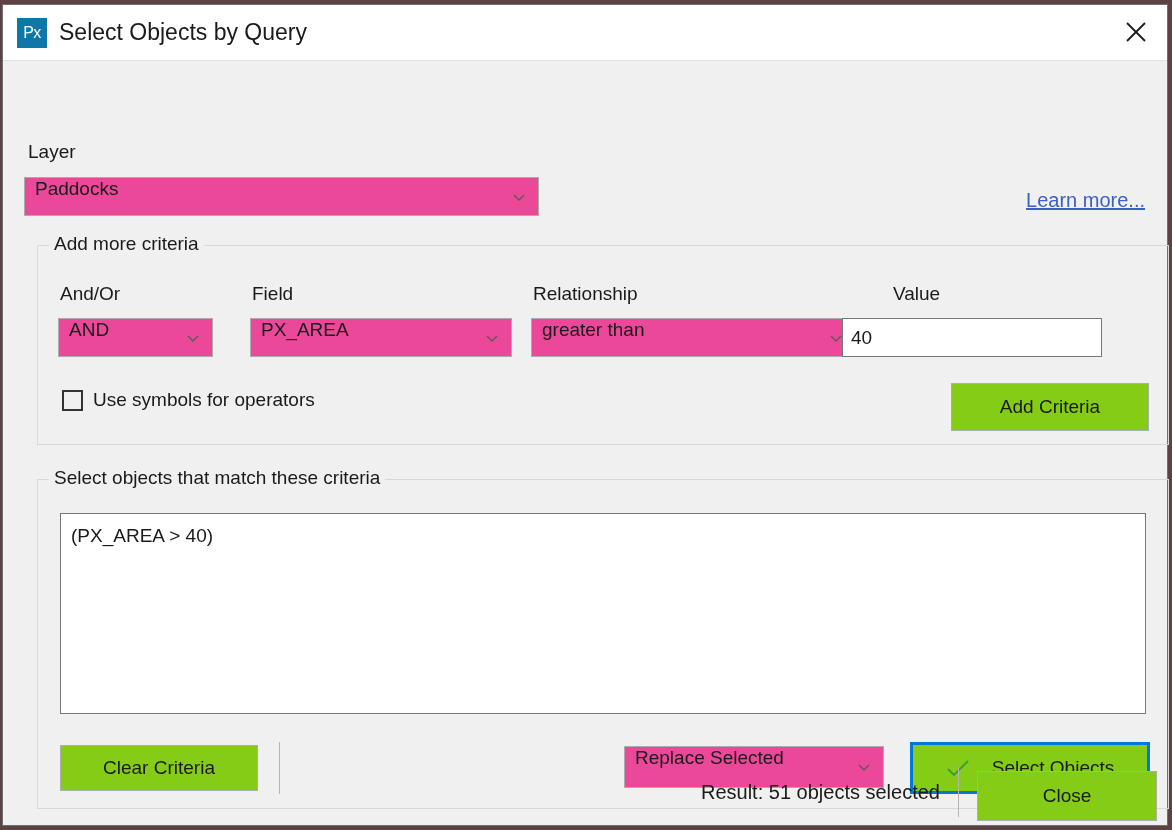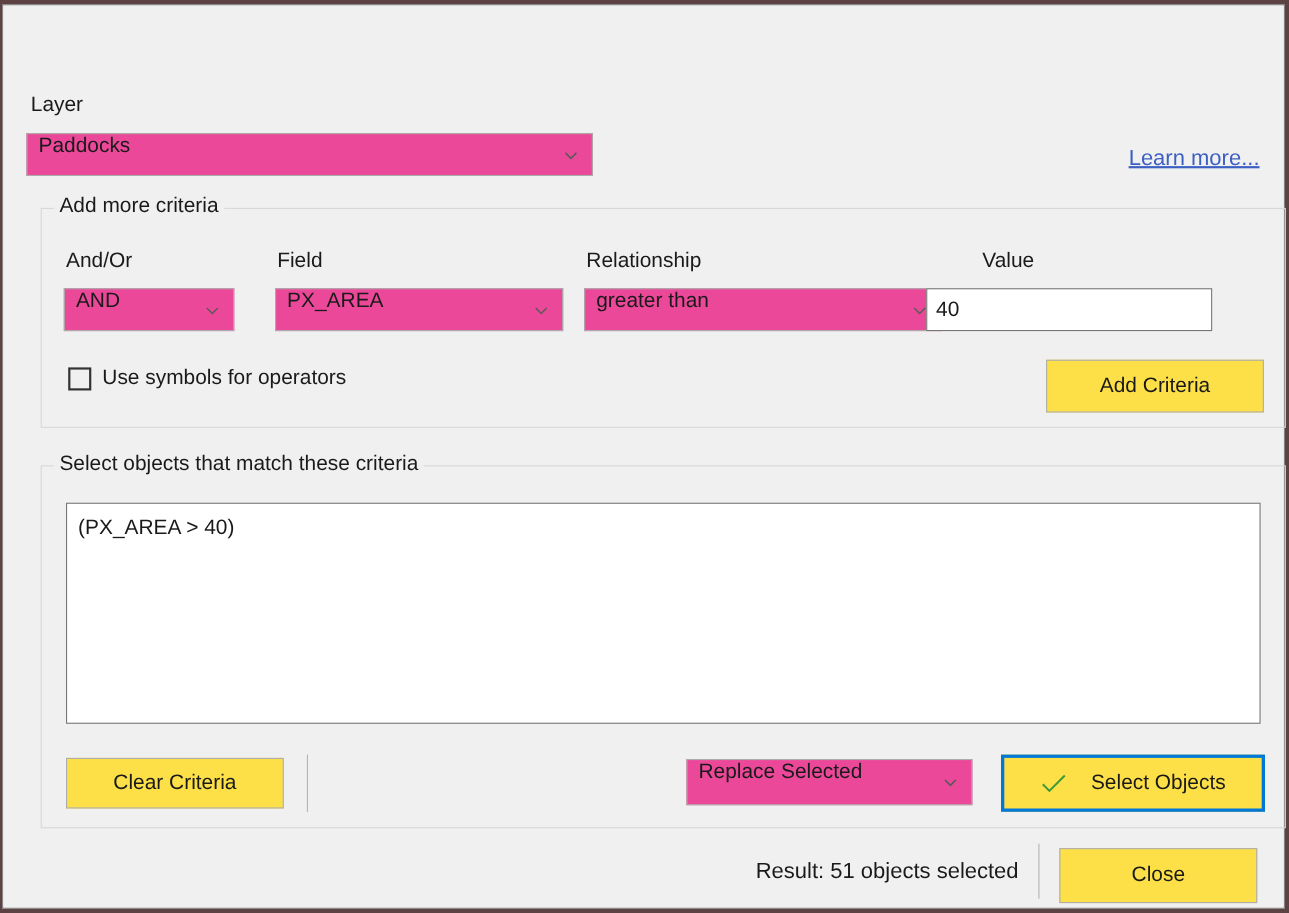--- a/index.html
+++ b/index.html
@@ -126,21 +126,21 @@
     display: flex;
     align-items: center;
     padding: 0 8px;
     font-size: 19px;
     color: #1a1a1a;
     cursor: text;
   }
 
   
   .btn {
-    background: #fde047;
+    background: #84cc16;
     border: 1px solid #adadad;
     box-sizing: border-box;
     font-size: 19px;
     color: #1a1a1a;
     display: flex;
     align-items: center;
     justify-content: center;
     cursor: pointer;
     user-select: none;
     font-family: "Liberation Sans", sans-serif;
@@ -227,37 +227,49 @@
   #select-objects .check-icon { margin-right: 22px; display: flex; }
 
   
   .footer {
     position: absolute;
     left: 13px; right: 0; bottom: 0;
     height: 66px;
     display: flex;
     align-items: center;
     justify-content: flex-end;
-    padding-right: 24px;
+    padding-right: 10px;
     box-sizing: border-box;
   }
   #result-text {
     font-size: 20px;
     color: #1a1a1a;
     white-space: nowrap;
     margin-right: 18px;
   }
   #sep-2 { position: relative; height: 50px; margin-right: 18px; }
   #close-btn { width: 180px; height: 50px; margin-top: 8px; }
 </style>
 </head>
 <body>
 
 <div id="dialog">
 
+  <div class="titlebar">
+    <div class="app-icon">
+      <span>Px</span>
+    </div>
+    <div class="title-text">Select Objects by Query</div>
+    <button class="close-x">
+      <svg width="22" height="22" viewBox="0 0 22 22" aria-hidden="true">
+        <line x1="2" y1="2" x2="20" y2="20" stroke="#1a1a1a" stroke-width="1.8"></line>
+        <line x1="20" y1="2" x2="2" y2="20" stroke="#1a1a1a" stroke-width="1.8"></line>
+      </svg>
+    </button>
+  </div>
 
   <div class="dlg-body">
 
     <div class="lbl" id="layer-label">Layer</div>
     <div class="combo" id="layer-combo">
       <span class="combo-text">Paddocks</span>
       <span class="chev">
         <svg width="16" height="16" viewBox="0 0 16 16">
             <polyline points="3,6 8,11 13,6" fill="none" stroke="#5a5a5a" stroke-width="1.4"></polyline>
           </svg>

